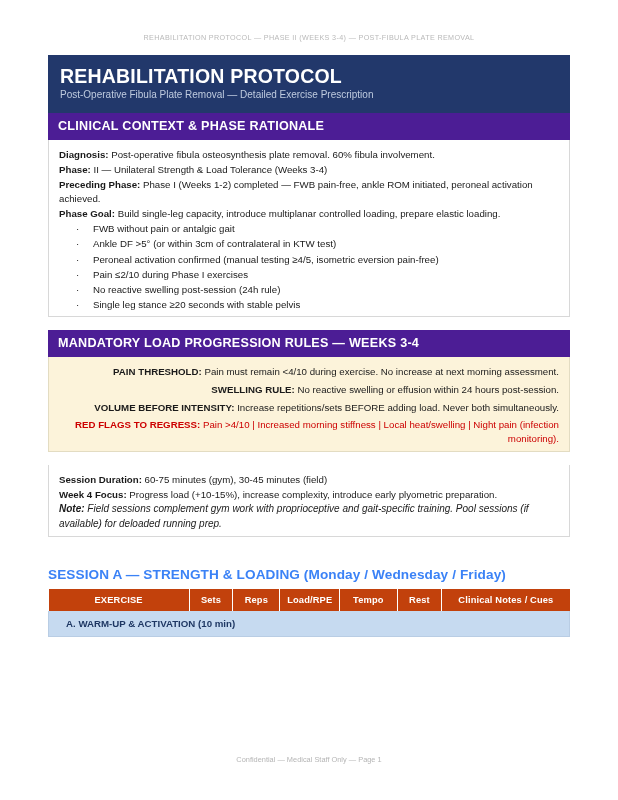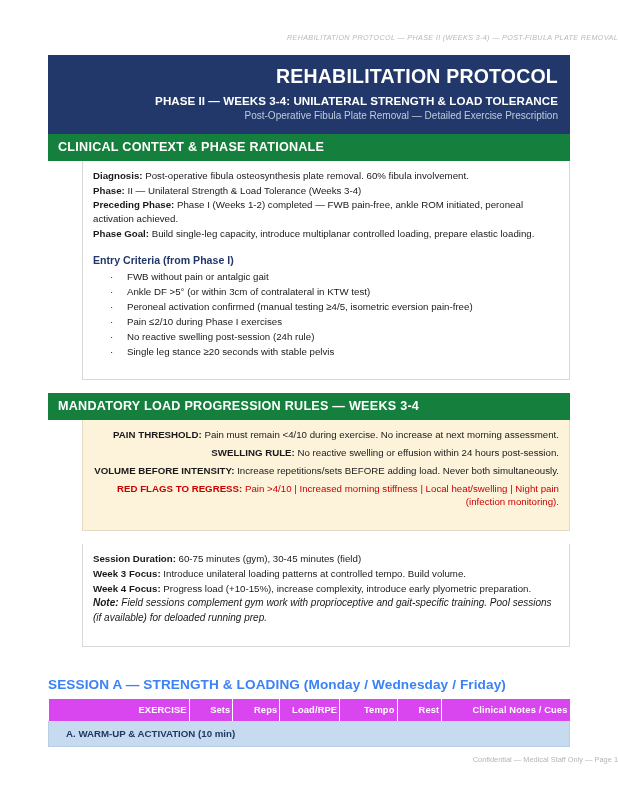--- a/index.html
+++ b/index.html
@@ -21,40 +21,39 @@
     position: relative;
     box-sizing: border-box;
   }
 
   
   .running-header {
     position: absolute;
     top: 33px;
     left: 0;
     right: 0;
-    text-align: right;
+    text-align: center;
     font-size: 7.2px;
     letter-spacing: 0.35px;
     color: #b9b9b9;
     font-weight: 400;
-    font-style: italic;
   }
 
   .content {
     position: absolute;
     top: 55px;
     left: 48px;
     width: 522px;
   }
 
   
   .title-block {
     background: #22386B;
     padding: 11px 12px 12px 12px;
-    text-align: right;
+    text-align: left;
   }
   .title-main {
     color: #ffffff;
     font-size: 19.5px;
     font-weight: bold;
     letter-spacing: 0.2px;
     line-height: 1.1;
   }
   .title-sub {
     color: #ffffff;
@@ -66,35 +65,34 @@
   }
   .title-note {
     color: #bfcbdf;
     font-size: 10px;
     margin-top: 2px;
     line-height: 1.2;
   }
 
   
   .section-bar {
-    background: #15803d;
+    background: #4c1d95;
     color: #ffffff;
     font-size: 12.6px;
     font-weight: bold;
     letter-spacing: 0.25px;
     padding: 6px 10px 7px 10px;
   }
 
   
   .panel {
     border: 1px solid #d8d8d8;
     border-top: none;
-    padding: 8px 10px 20px 10px;
+    padding: 8px 10px 4px 10px;
     background: #ffffff;
-    margin-left: 34px;
   }
   .panel.cream {
     background: #FCF3DA;
     border-color: #e3dcc2;
     text-align: right;
   }
 
   .p {
     font-size: 9.7px;
     line-height: 1.42;
@@ -146,26 +144,26 @@
     margin-bottom: 7px;
   }
 
   
   table.ex-table {
     width: 100%;
     border-collapse: collapse;
     table-layout: fixed;
   }
   table.ex-table th {
-    background: #d946ef;
+    background: #c2410c;
     color: #ffffff;
     font-size: 9.3px;
     font-weight: bold;
     padding: 6px 2px;
-    text-align: right;
+    text-align: center;
     border-right: 1px solid #ffffff;
     border-left: none;
     letter-spacing: 0.15px;
   }
   table.ex-table th:last-child { border-right: none; }
   table.ex-table td.group-row {
     background: #C6DAF0;
     color: #1F3864;
     font-size: 9.7px;
     font-weight: bold;
@@ -173,57 +171,55 @@
     border: 1px solid #b9cde4;
     border-top: none;
   }
 
   
   .footer {
     position: absolute;
     top: 755px;
     left: 0;
     right: 0;
-    text-align: right;
+    text-align: center;
     font-size: 7.4px;
     color: #b5b5b5;
   }
 </style>
 </head>
 <body>
 
 <div class="page">
 
   <div class="running-header">REHABILITATION PROTOCOL — PHASE II (WEEKS 3-4) — POST-FIBULA PLATE REMOVAL</div>
 
   <div class="content">
 
     <div class="title-block">
       <div class="title-main">REHABILITATION PROTOCOL</div>
-      <div class="title-sub">PHASE II — WEEKS 3-4: UNILATERAL STRENGTH &amp; LOAD TOLERANCE</div>
       <div class="title-note">Post-Operative Fibula Plate Removal — Detailed Exercise Prescription</div>
     </div>
 
     <div class="section-bar">CLINICAL CONTEXT &amp; PHASE RATIONALE</div>
     <div class="panel">
 
       <p class="p">
         <b>Diagnosis:</b><span> Post-operative fibula osteosynthesis plate removal. 60% fibula involvement.</span>
       </p>
       <p class="p">
         <b>Phase:</b><span> II — Unilateral Strength &amp; Load Tolerance (Weeks 3-4)</span>
       </p>
       <p class="p">
         <b>Preceding Phase:</b><span> Phase I (Weeks 1-2) completed — FWB pain-free, ankle ROM initiated, peroneal activation achieved.</span>
       </p>
       <p class="p">
         <b>Phase Goal:</b><span> Build single-leg capacity, introduce multiplanar controlled loading, prepare elastic loading.</span>
       </p>
 
-      <div class="subhead">Entry Criteria (from Phase I)</div>
       <ul class="bullets">
         <li><span class="bullet-dot">·</span><span>FWB without pain or antalgic gait</span></li>
         <li><span class="bullet-dot">·</span><span>Ankle DF &gt;5° (or within 3cm of contralateral in KTW test)</span></li>
         <li><span class="bullet-dot">·</span><span>Peroneal activation confirmed (manual testing ≥4/5, isometric eversion pain-free)</span></li>
         <li><span class="bullet-dot">·</span><span>Pain ≤2/10 during Phase I exercises</span></li>
         <li><span class="bullet-dot">·</span><span>No reactive swelling post-session (24h rule)</span></li>
         <li><span class="bullet-dot">·</span><span>Single leg stance ≥20 seconds with stable pelvis</span></li>
       </ul>
     </div>
 
@@ -243,23 +239,20 @@
       <p class="p red">
         <b>RED FLAGS TO REGRESS:</b><span> Pain &gt;4/10 | Increased morning stiffness | Local heat/swelling | Night pain (infection monitoring).</span>
       </p>
     </div>
 
     <div class="gap-sm"></div>
 
     <div class="panel">
       <p class="p">
         <b>Session Duration:</b><span> 60-75 minutes (gym), 30-45 minutes (field)</span>
-      </p>
-      <p class="p">
-        <b>Week 3 Focus:</b><span> Introduce unilateral loading patterns at controlled tempo. Build volume.</span>
       </p>
       <p class="p">
         <b>Week 4 Focus:</b><span> Progress load (+10-15%), increase complexity, introduce early plyometric preparation.</span>
       </p>
       <p class="p note">
         <b>Note:</b><span> Field sessions complement gym work with proprioceptive and gait-specific training. Pool sessions (if available) for deloaded running prep.</span>
       </p>
     </div>
 
     <div class="gap-lg"></div>

